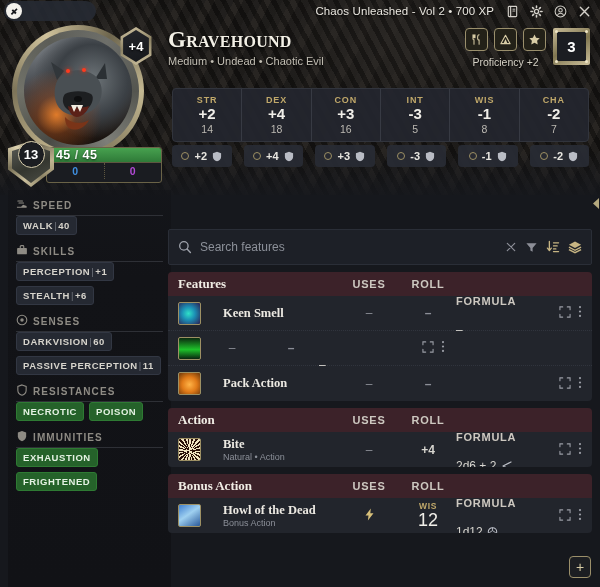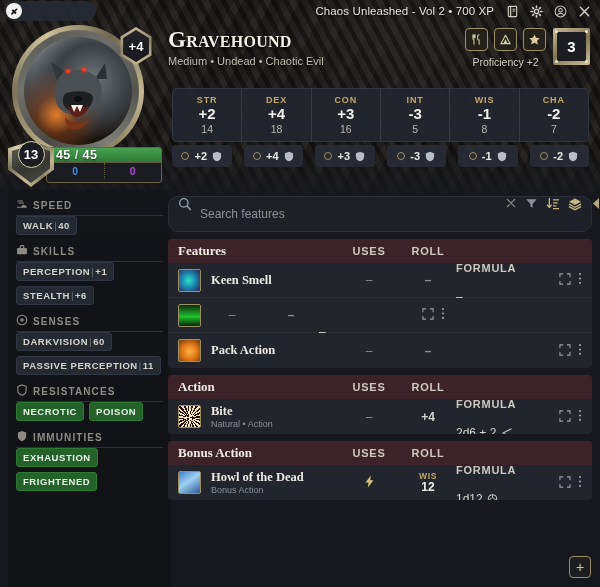--- a/index.html
+++ b/index.html
@@ -263,22 +263,22 @@
     width: 8px; height: 22px; z-index: 30;
     display: flex; align-items: center; justify-content: center;
     color: #b4a87e; cursor: pointer;
   }
 
   
   .main {
     position: absolute; left: 168px; top: 196px; width: 424px; height: 385px; z-index: 19;
   }
   .searchbar {
-    height: 36px; background: #1d2027; border: 1px solid #2a2e37; border-radius: 10px;
-    display: flex; padding: 0 9px; gap: 8px;
+    height: 36px; background: #1d2027; border: 1px solid #2a2e37; border-radius: 2px;
+    display: flex; align-items: center; padding: 0 9px; gap: 8px; margin-top: 33px;
   }
   .searchbar .s-icon { color: #9fa3ac; display: flex; }
   .search-input {
     flex: 1; background: transparent; border: none; outline: none;
     color: #d8d6d0; font-size: 12px; font-family: "Liberation Sans", sans-serif;
   }
   .search-input::placeholder { color: #8c9099; }
   .sb-tool { color: #8d8f98; display: flex; cursor: pointer; }
   .sb-tool.gold { color: #c7b583; }
 
@@ -301,33 +301,33 @@
     height: 35px; background: #22252c;
     display: flex; align-items: center; padding: 0 10px;
     border-bottom: 1px dotted #30343d;
     cursor: pointer;
   }
   .row:last-child { border-bottom: none; }
   .row-ico {
     width: 23px; height: 23px; border: 1px solid #9d9madoras; flex: none;
   }
   .row-ico { border: 1px solid #9d9064; border-radius: 2px; overflow: hidden; position: relative; }
-  .row-name-wrap { flex: 1; padding-left: 10px; min-width: 0; }
+  .row-name-wrap { flex: 1; padding-left: 22px; min-width: 0; }
   .row-name {
     color: #ece9e2; font-size: 12.5px; font-weight: bold;
     font-family: "Liberation Serif", serif; line-height: 1.15;
     white-space: nowrap; overflow: hidden; text-overflow: ellipsis;
   }
   .row-sub { color: #8b8f98; font-size: 9px; margin-top: 1px; }
   .cell { color: #d7d5cf; font-size: 12px; }
   .cell.dash { color: #8c8f97; }
   .cell.bold { font-weight: bold; }
   .save-dc { line-height: 1.05; }
   .save-dc .dc-ab { color: #c0a86a; font-size: 8.5px; font-weight: bold; letter-spacing: .6px; display: block; }
-  .save-dc .dc-n { color: #f0eee8; font-size: 12px; font-weight: bold; display: block; }
+  .save-dc .dc-n { color: #f0eee8; font-size: 18px; font-weight: normal; display: block; }
   .row-tools { display: flex; align-items: center; justify-content: flex-end; gap: 7px; color: #9a9da5; }
   .bolt { color: #d8c07a; }
 
   
   .ico-keen { background: radial-gradient(circle at 45% 50%, #2fe0c8 0%, #1c8fb5 42%, #2b1f52 100%); }
   .ico-fort { background: linear-gradient(180deg, #0c2a10 0%, #1ec22a 55%, #0a2410 100%); }
   .ico-pack { background: radial-gradient(circle at 50% 55%, #ffb347 0%, #e07a18 48%, #6d3708 100%); }
   .ico-bite { background: repeating-conic-gradient(from 0deg at 50% 55%, #f0e3c0 0deg 9deg, #2a1008 9deg 18deg); }
   .ico-howl { background: linear-gradient(145deg, #3f7fd0 0%, #9fd0f0 45%, #2a5a9b 100%); }
 

